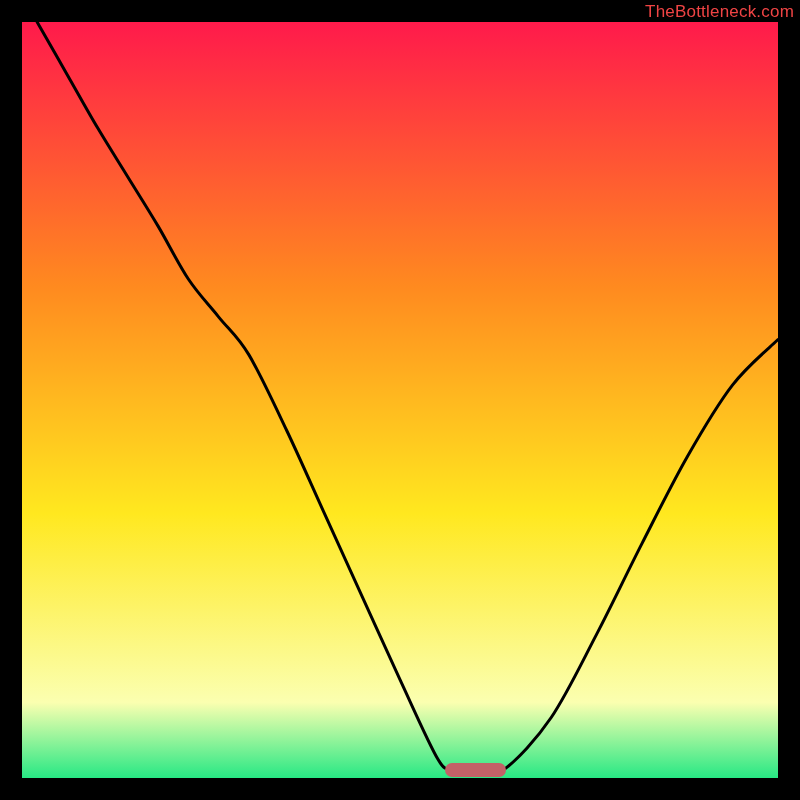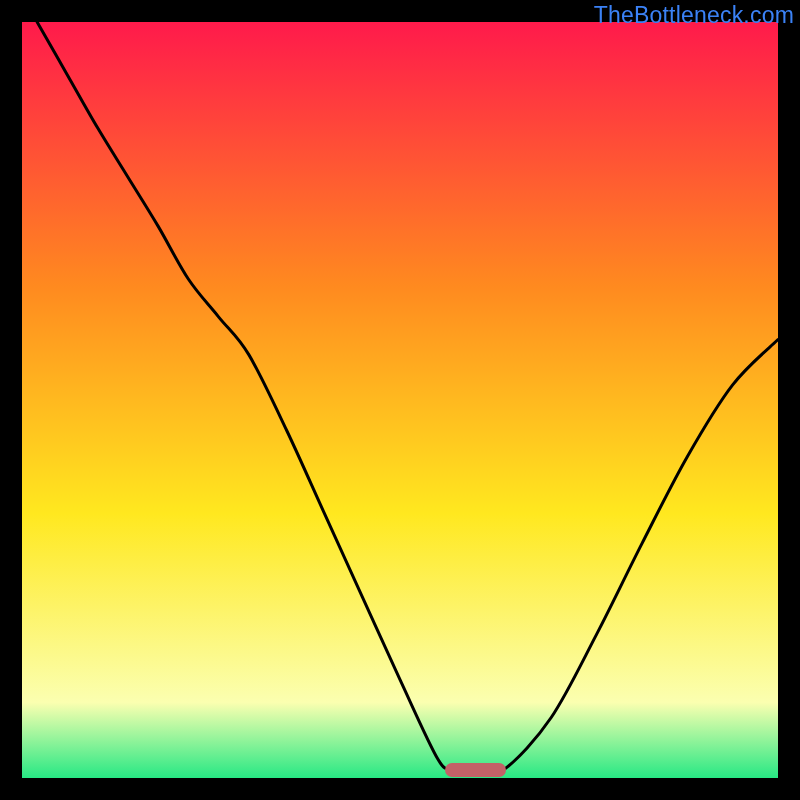--- a/index.html
+++ b/index.html
@@ -16,22 +16,22 @@
     top: 22px;
     width: 756px;
     height: 756px;
     background: #000;
   }
   .attribution {
     position: absolute;
     right: 6px;
     top: 2px;
     font-family: Arial, Helvetica, sans-serif;
-    font-size: 23px;
-    color: #3b82f6;
+    font-size: 17px;
+    color: #ef4444;
     letter-spacing: 0.2px;
   }
   .plot {
     position: absolute;
     left: 0;
     top: 0;
     width: 756px;
     height: 756px;
   }
   .marker {

